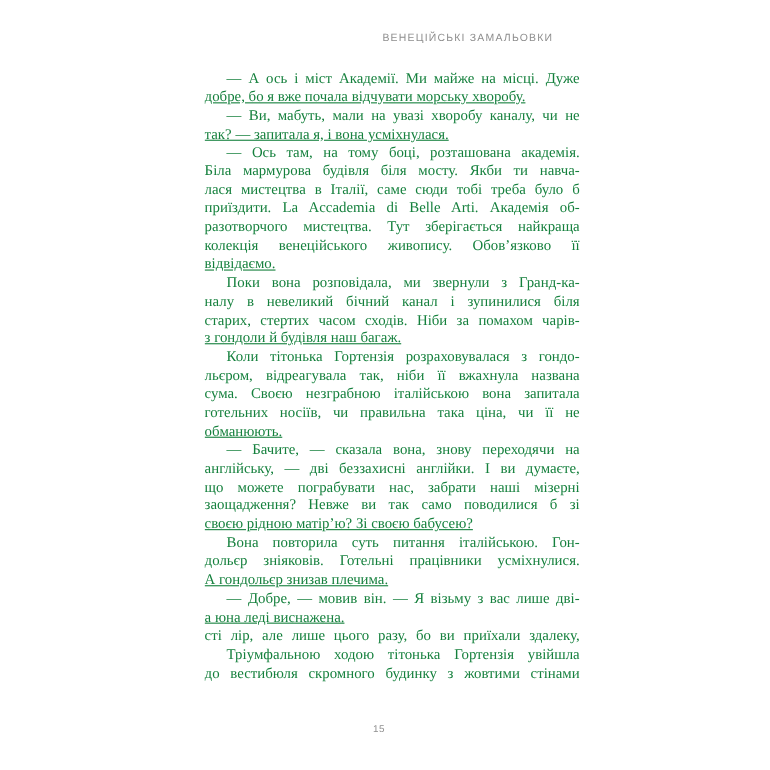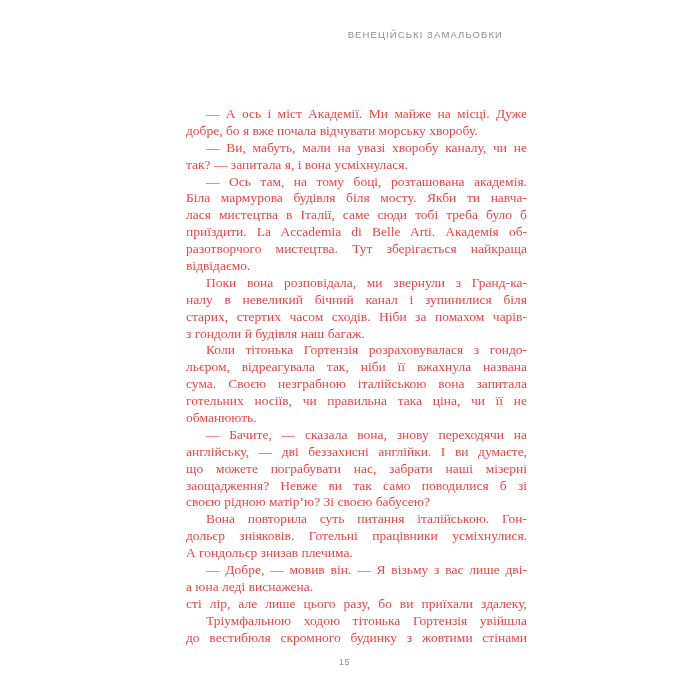--- a/index.html
+++ b/index.html
@@ -28,32 +28,32 @@
     white-space: nowrap;
   }
   .text-block {
     position: absolute;
     left: 186px;
     top: 63px;
     width: 341px;
     font-family: "Liberation Serif", "DejaVu Serif", serif;
     font-size: 13.5px;
     line-height: 16.9px;
-    color: #ef4444;
-    margin-top: 43px;
+    color: #15803d;
   }
   .text-line {
     height: 16.9px;
     overflow: hidden;
     text-align: justify;
     text-align-last: justify;
   }
   .text-line.para-end {
     text-align: center;
     text-align-last: left;
+    text-decoration: underline;
   }
   .text-line.indent {
     padding-left: 20px;
   }
   .folio {
     position: absolute;
     left: 186px;
     top: 657px;
     width: 317px;
     text-align: center;
@@ -73,20 +73,21 @@
   <div class="text-block">
       <div class="text-line indent">— А ось і міст Академії. Ми майже на місці. Дуже</div>
       <div class="text-line para-end">добре, бо я вже почала відчувати морську хворобу.</div>
       <div class="text-line indent">— Ви, мабуть, мали на увазі хворобу каналу, чи не</div>
       <div class="text-line para-end">так? — запитала я, і вона усміхнулася.</div>
       <div class="text-line indent">— Ось там, на тому боці, розташована академія.</div>
       <div class="text-line">Біла мармурова будівля біля мосту. Якби ти навча-</div>
       <div class="text-line">лася мистецтва в Італії, саме сюди тобі треба було б</div>
       <div class="text-line">приїздити. La Accademia di Belle Arti. Академія об-</div>
       <div class="text-line">разотворчого мистецтва. Тут зберігається найкраща</div>
+      <div class="text-line">колекція венеційського живопису. Обов’язково її</div>
       <div class="text-line para-end">відвідаємо.</div>
       <div class="text-line indent">Поки вона розповідала, ми звернули з Гранд-ка-</div>
       <div class="text-line">налу в невеликий бічний канал і зупинилися біля</div>
       <div class="text-line">старих, стертих часом сходів. Ніби за помахом чарів-</div>
       <div class="text-line para-end">з гондоли й будівля наш багаж.</div>
       <div class="text-line indent">Коли тітонька Гортензія розраховувалася з гондо-</div>
       <div class="text-line">льєром, відреагувала так, ніби її вжахнула названа</div>
       <div class="text-line">сума. Своєю незграбною італійською вона запитала</div>
       <div class="text-line">готельних носіїв, чи правильна така ціна, чи її не</div>
       <div class="text-line para-end">обманюють.</div>

